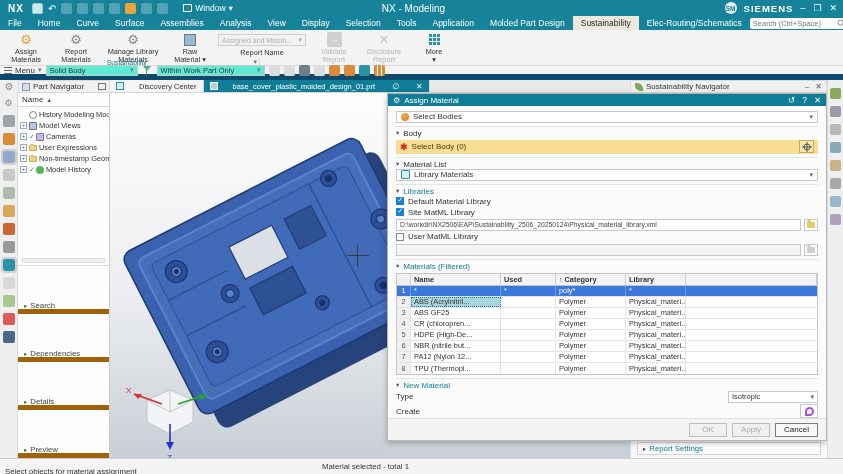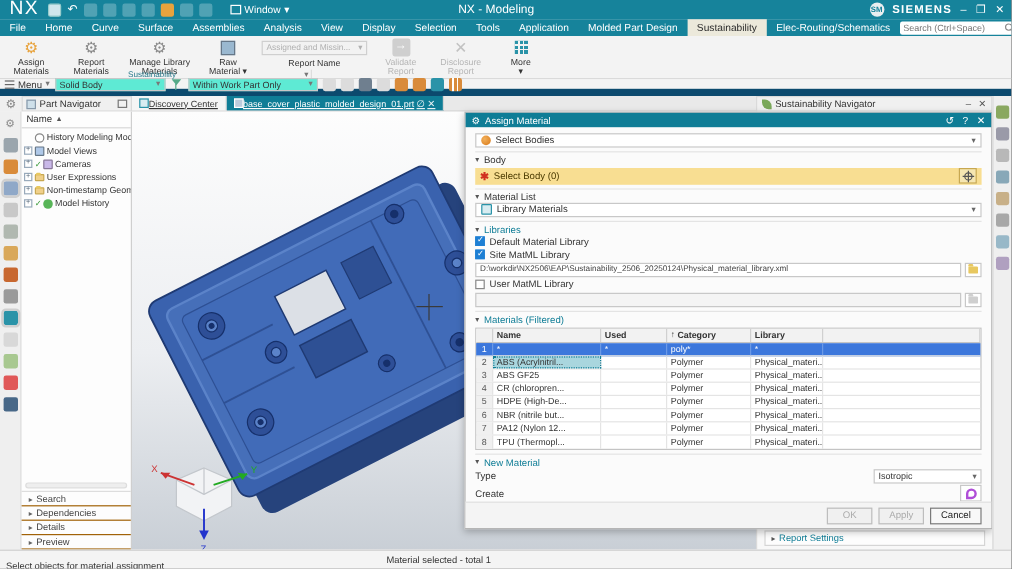--- a/index.html
+++ b/index.html
@@ -1,21 +1,21 @@
 <!DOCTYPE html>
 <html><head>
 <meta charset="utf-8">
 <style>
   html,body{margin:0;padding:0;background:#444;}
   *{box-sizing:border-box;font-family:"Liberation Sans",sans-serif;}
   .app{position:relative;width:843px;height:474px;background:#F3F3F3;overflow:hidden;font-size:9px;color:#333;}
 
   
   .titlebar{position:absolute;left:0;top:0;width:843px;height:16px;background:#16839B;display:flex;align-items:center;color:#fff;}
-  .nx-logo{font-weight:normal;font-size:16px;padding:0 8px;letter-spacing:1px;}
+  .nx-logo{font-weight:bold;font-size:10px;padding:0 8px;letter-spacing:1px;}
   .qat{display:flex;align-items:center;gap:5px;}
   .qat .qi{width:11px;height:11px;display:inline-block;border-radius:2px;}
   .qi.save{background:#cfe6ec;border:1px solid #9cc;}
   .qi.undo{color:#fff;font-size:10px;width:auto;height:auto;}
   .qi.dim{background:rgba(255,255,255,.25);}
   .qi.hl{background:#E8A33D;}
   .win-menu{margin-left:10px;display:flex;align-items:center;gap:3px;font-size:8.5px;}
   .win-menu .wbox{width:9px;height:8px;border:1px solid #fff;background:transparent;}
   .tb-title{position:absolute;left:0;right:16px;text-align:center;font-size:10px;pointer-events:none;}
   .tb-right{margin-left:auto;display:flex;align-items:center;gap:7px;padding-right:6px;}
@@ -71,21 +71,21 @@
   .tico.teal{background:#2A93A8;}
   .tico.grid{background:repeating-linear-gradient(90deg,#D98B3A 0 3px,#fff 3px 4px);}
 
   
   .hdrrow{position:absolute;left:0;top:80px;width:843px;height:13px;}
   .leftgear{position:absolute;left:0;top:0;width:18px;height:13px;display:flex;align-items:center;justify-content:center;color:#888;font-size:10px;background:#EFEFEF;}
   .pnav-hdr{position:absolute;left:18px;top:0;width:92px;height:13px;background:#F0F0F0;border:1px solid #DADADA;display:flex;align-items:center;gap:3px;padding:0 3px;font-size:8px;}
   .pnav-hdr .sheet{width:8px;height:8px;background:#cfe0ea;border:1px solid #89a;}
   .pnav-hdr .winb{margin-left:auto;width:8px;height:7px;border:1px solid #777;}
   .doctabs{position:absolute;left:110px;top:0;width:520px;height:13px;background:#E9E9E9;border-bottom:1px solid #D5D5D5;display:flex;align-items:stretch;}
-  .dtab{display:flex;align-items:center;gap:0;padding:0 6px;font-size:7.5px;background:#F5F5F5;border-right:1px solid #D5D5D5;text-decoration:underline;}
+  .dtab{display:flex;align-items:center;gap:15px;padding:0 6px;font-size:7.5px;background:#F5F5F5;border-right:1px solid #D5D5D5;}
   .dtab .dico{width:8px;height:8px;border:1px solid #2A93A8;background:#d8ecf1;}
   .dtab.active{background:#0F7D96;color:#fff;}
   .dtab.active .dico{background:#bcd;border-color:#fff;}
   .dtab .tx{white-space:nowrap;}
   .dtab .mini{font-size:8px;opacity:.9;margin-left:2px;}
   .snav-hdr{position:absolute;left:630px;top:0;width:197px;height:13px;background:#F0F0F0;border:1px solid #DADADA;display:flex;align-items:center;gap:3px;padding:0 4px;font-size:8px;}
   .leaf{width:8px;height:8px;background:#7AA85A;border-radius:0 70% 0 70%;}
   .snav-hdr .ctl{margin-left:auto;display:flex;gap:6px;color:#555;font-size:8px;}
 
   
@@ -104,21 +104,21 @@
   .ti{width:8px;height:8px;flex:0 0 8px;border-radius:1px;}
   .ti.clock{border:1px solid #888;border-radius:50%;background:#fff;}
   .ti.views{background:#AFC8E8;border:1px solid #678;}
   .ti.camera{background:#C9B8E8;border:1px solid #879;}
   .ti.folder{background:#F0D08A;border:1px solid #C8A850;}
   .ti.hist{background:#58B558;border-radius:50%;}
   .chk-g{color:#3a9a3a;font-size:7px;margin-right:-1px;}
   .pn-fill{flex:1;}
   .pn-scroll{height:5px;margin:0 3px;border:1px solid #ddd;border-radius:3px;background:#eee;}
   .pn-sections{border-top:1px solid #ddd;margin-top:2px;}
-  .pn-sec{display:flex;align-items:center;gap:3px;height:12px;border-bottom:1px solid #a16207;padding-left:6px;font-size:7.8px;color:#444;}
+  .pn-sec{display:flex;align-items:center;gap:3px;height:12px;border-bottom:5px solid #a16207;padding-left:6px;font-size:7.8px;color:#444;margin-top:36px;}
   .pn-sec .car{font-size:6.5px;color:#666;}
 
   
   .viewport{position:absolute;left:110px;top:93px;width:717px;height:365px;background:linear-gradient(180deg,#FDFDFD 0%,#ECEEF1 55%,#C9CFD6 100%);overflow:hidden;}
   .crosshair{position:absolute;left:237px;top:152px;width:22px;height:22px;}
   .crosshair::before{content:"";position:absolute;left:10px;top:0;width:1px;height:22px;background:#3a3a3a;}
   .crosshair::after{content:"";position:absolute;left:0;top:10px;width:22px;height:1px;background:#3a3a3a;}
 
   
   .dialog{position:absolute;left:387px;top:93px;width:440px;height:348px;background:#FBFBFB;border:1px solid #B5B5B5;box-shadow:0 2px 6px rgba(0,0,0,.25);display:flex;flex-direction:column;}

